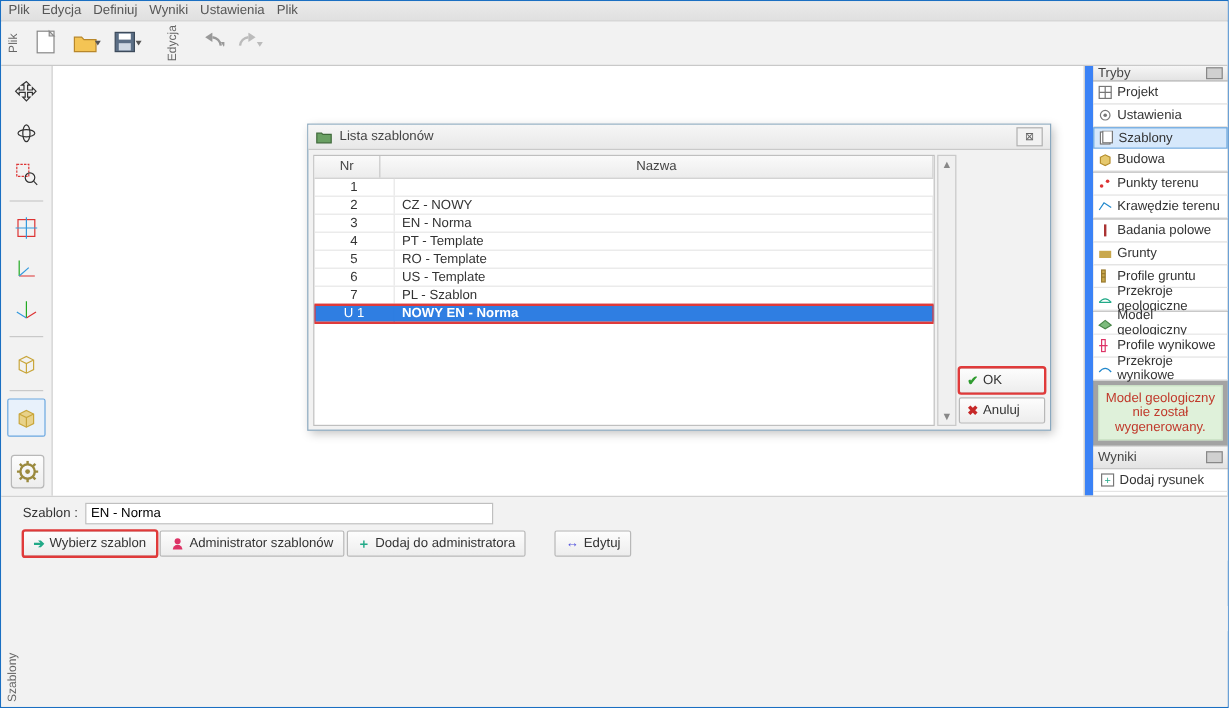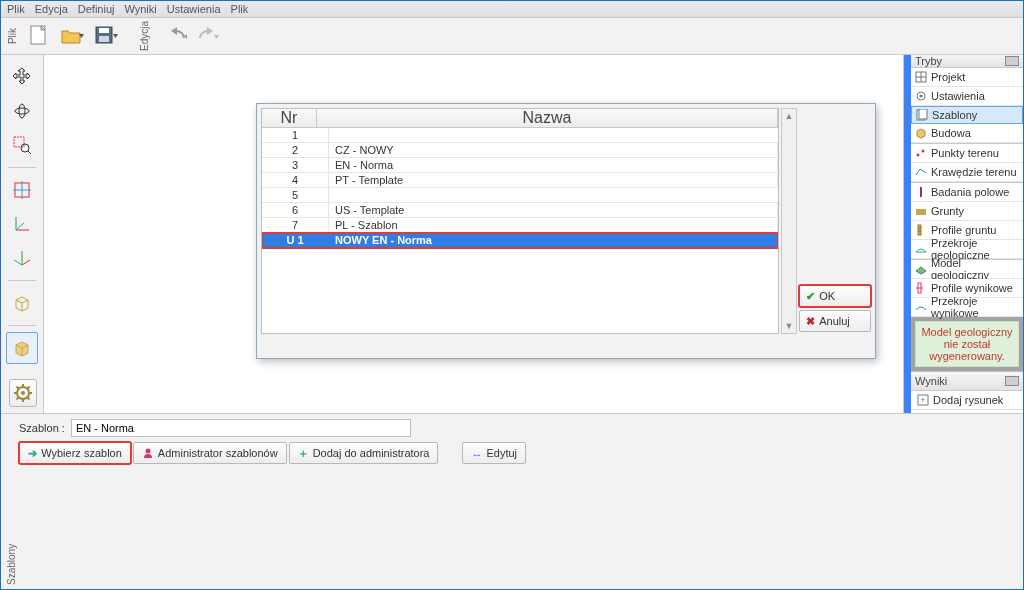--- a/index.html
+++ b/index.html
@@ -41,21 +41,21 @@
 .smbtn.hl{outline:2px solid #e03a3a;outline-offset:-1px}
 
 
 .dialog{position:absolute;left:212px;top:48px;width:618px;height:254px;background:#f2f2f2;border:1px solid #8aa8bf;box-shadow:2px 3px 8px rgba(0,0,0,.25)}
 .dlgtitle{height:20px;background:linear-gradient(#f6f6f6,#e8e8e8);border-bottom:1px solid #c9c9c9;display:flex;align-items:center;padding:0 6px;gap:6px;font-size:11px;color:#444}
 .dlgtitle .spacer{flex:1}
 .dlgclose{width:20px;height:14px;border:1px solid #b0b0b0;background:#f2f2f2;display:flex;align-items:center;justify-content:center;font-size:9px;color:#666}
 .dlgbody{padding:4px;display:flex;gap:2px;height:calc(100% - 20px);box-sizing:border-box}
 .grid{flex:1;border:1px solid #bfbfbf;background:#fff;overflow:hidden;display:flex;flex-direction:column}
 .ghead{display:flex;height:18px;background:linear-gradient(#fafafa,#ececec);border-bottom:1px solid #c9c9c9}
-.gh{border-right:1px solid #c9c9c9;display:flex;align-items:center;justify-content:center;font-size:16px;color:#444}
+.gh{border-right:1px solid #c9c9c9;display:flex;align-items:center;justify-content:center;font-size:11px;color:#444}
 .gh.nr{width:54px}
 .gh.nm{flex:1}
 .grow{display:flex;height:14px;border-bottom:1px solid #e6e6e6;font-size:11px}
 .gc{border-right:1px solid #e6e6e6;display:flex;align-items:center;padding:0 6px}
 .gc.nr{width:54px;justify-content:center}
 .gc.nm{flex:1}
 .grow.sel{background:#2f7ee2;color:#fff}
 .grow.sel .gc{border-right-color:#2f7ee2}
 .selwrap{outline:2px solid #e03a3a;outline-offset:-1px}
 .scrollcol{width:14px;background:#f0f0f0;border:1px solid #c9c9c9;display:flex;flex-direction:column;justify-content:space-between;align-items:center;padding:2px 0}
@@ -184,20 +184,30 @@
           <svg width="20" height="20">
             <path d="M4 7l6-3 6 3v8l-6 3-6-3z" fill="#e8d28a" stroke="#c9a63b"></path>
             <path d="M4 7l6 3 6-3 M10 10v8" fill="none" stroke="#c9a63b"></path>
           </svg>
         </div>
     </div>
 
     <div class="canvas">
 
       <div class="dialog">
+        <div class="dlgtitle">
+          <span>
+              <svg width="14" height="12">
+                <path d="M1 3h4l1 1h7v7H1z" fill="#6aa063" stroke="#3f6a3a"></path>
+              </svg>
+            </span>
+          <span>Lista szablonów</span>
+          <span class="spacer"></span>
+          <span class="dlgclose">⊠</span>
+        </div>
         <div class="dlgbody">
           <div class="grid">
             <div class="ghead">
               <div class="gh nr">Nr</div>
               <div class="gh nm">Nazwa</div>
             </div>
             <div class="grow">
                 <div class="gc nr">1</div>
               </div>
             <div class="grow">
@@ -207,32 +217,33 @@
             <div class="grow">
                 <div class="gc nr">3</div>
                 <div class="gc nm">EN - Norma</div>
               </div>
             <div class="grow">
                 <div class="gc nr">4</div>
                 <div class="gc nm">PT - Template</div>
               </div>
             <div class="grow">
                 <div class="gc nr">5</div>
+                <div class="gc nm">RO - Template</div>
               </div>
             <div class="grow">
                 <div class="gc nr">6</div>
                 <div class="gc nm">US - Template</div>
               </div>
             <div class="grow">
                 <div class="gc nr">7</div>
                 <div class="gc nm">PL - Szablon</div>
               </div>
             <div class="selwrap">
               <div class="grow sel">
-                  <div class="gc nr" style="font-weight:bold">U 1</div>
+                  <div class="gc nr" style="font-weight:normal">U 1</div>
                   <div class="gc nm" style="font-weight:bold">NOWY EN - Norma</div>
                 </div>
             </div>
           </div>
           <div class="scrollcol">
             <div class="sarrow">▲</div>
             <div class="sarrow">▼</div>
           </div>
           <div class="btncol">
             <div class="dbtn hl">

